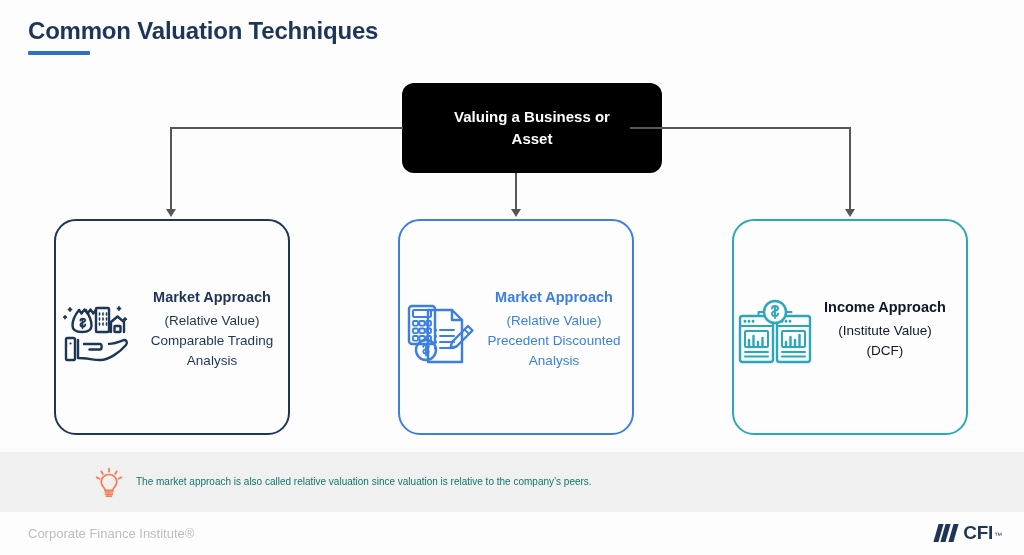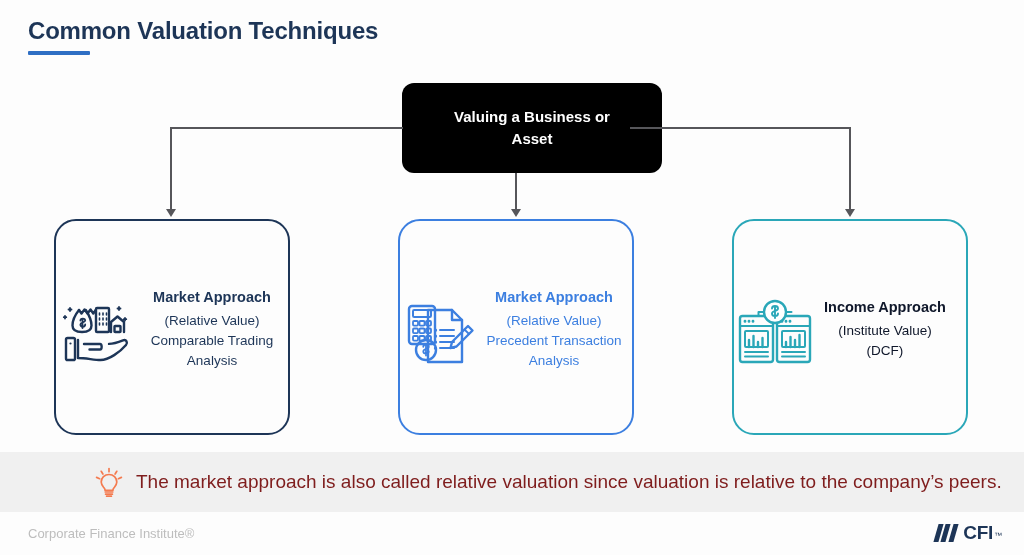--- a/index.html
+++ b/index.html
@@ -59,21 +59,21 @@
   .c-left .card-title,.c-left .card-sub{color:#1d3557;}
   .c-mid .card-title,.c-mid .card-sub{color:#3c7fe0;}
   .c-right .card-title,.c-right .card-sub{color:#0f172a;}
 
   
   .note-band{
     position:absolute;left:0;top:452px;width:1024px;height:60px;background:#f0f0f0;
     display:flex;align-items:center;
   }
   .note-bulb{margin-left:92px;width:34px;height:34px;display:flex;align-items:center;justify-content:center;}
-  .note-text{margin-left:10px;color:#7f1d1d;font-size:19px;line-height:20px;white-space:nowrap;}
+  .note-text{margin-left:10px;color:#0f766e;font-size:10px;line-height:20px;white-space:nowrap;}
 
   
   .footer{position:absolute;left:0;top:512px;width:1024px;height:43px;background:#fdfdfd;}
   .footer-left{position:absolute;left:28px;top:14px;color:#bdbdbd;font-size:13px;line-height:15px;}
   .footer-logo{position:absolute;right:22px;top:11px;display:flex;align-items:center;justify-content:center;}
   .logo-mark{display:flex;align-items:flex-end;margin-right:5px;}
   .logo-bar{width:5px;height:18px;background:#1d3557;transform:skewX(-16deg);margin-right:2.5px;}
   .logo-text{color:#1d3557;font-size:19px;font-weight:bold;letter-spacing:-0.3px;line-height:19px;}
   .logo-tm{color:#1d3557;font-size:8px;line-height:8px;align-self:flex-end;margin-left:1px;margin-bottom:2px;}
 </style>
@@ -149,21 +149,21 @@
         <rect x="26" y="38" width="5" height="4.6" rx="1" stroke-width="1.8"></rect>
         <circle cx="26" cy="52" r="10"></circle>
         <path d="M26 46.5 l0 11 M23.3 48.8 c0-1.4 1.2-2.3 2.7-2.3 1.6 0 2.7 0.9 2.7 2.3 0 2.8-5.4 1.6-5.4 4.5 0 1.5 1.2 2.4 2.7 2.4 1.6 0 2.7-0.9 2.7-2.4" stroke-width="1.8"></path>
         <path d="M68 28 l4.5 4.5 -16 16 -6 1.5 1.5-6 z"></path>
         <path d="M64.5 31.5 l4.5 4.5" stroke-width="1.8"></path>
       </svg>
     </div>
     <div class="card-text">
       <div class="card-title">Market Approach</div>
       <div class="card-sub">(Relative Value)</div>
-      <div class="card-sub">Precedent Transaction Analysis</div>
+      <div class="card-sub">Precedent Discounted Analysis</div>
     </div>
   </div>
 
   <div class="card c-right">
     <div class="card-icon">
       <svg width="82" height="72" viewBox="0 0 82 72" fill="none" stroke="#2aa7b8" stroke-width="2.4" stroke-linecap="round" stroke-linejoin="round">
         <rect x="6" y="18" width="33" height="46" rx="2.5"></rect>
         <rect x="43" y="18" width="33" height="46" rx="2.5"></rect>
         <path d="M6 28 l33 0 M43 28 l33 0" stroke-width="2"></path>
         <path d="M11 23.2 l0 0.2 M15 23.2 l0 0.2 M19 23.2 l0 0.2" stroke-width="2.8"></path>

